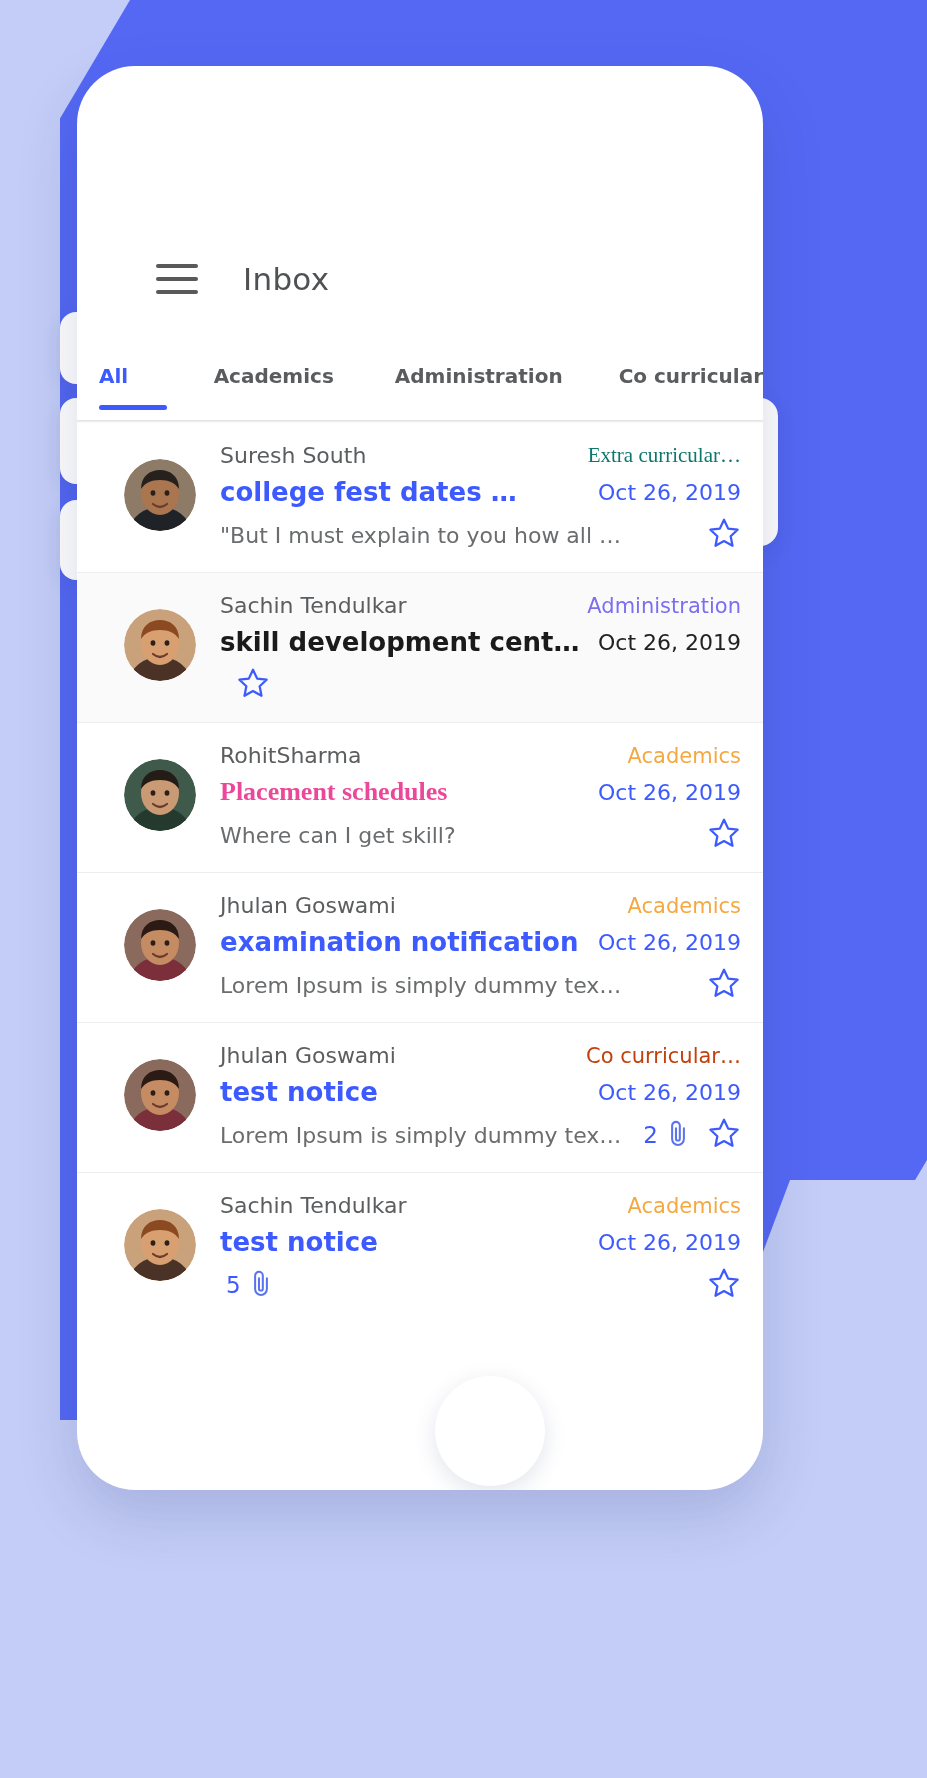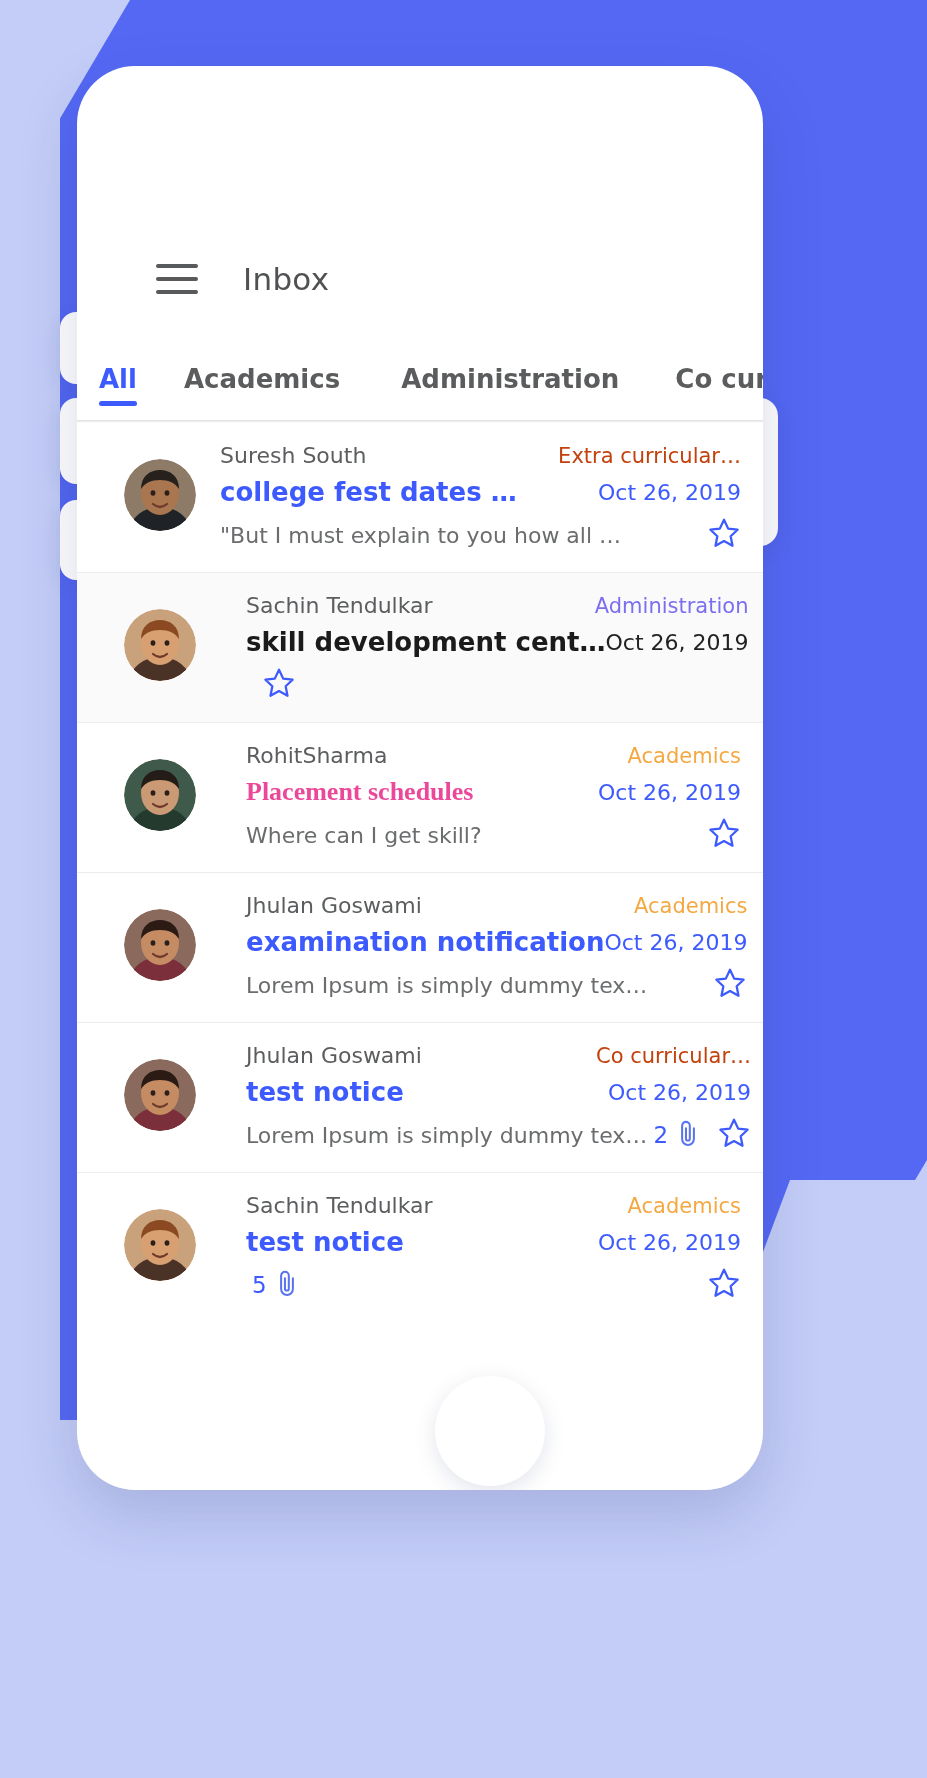--- a/index.html
+++ b/index.html
@@ -29,34 +29,34 @@
   #tab-right-1{left:660px;top:398px;width:118px;height:148px;border-radius:18px;}
 
   
   .appbar{position:absolute;left:0;top:155px;width:809px;height:115px;display:flex;align-items:center;margin-left:32px;}
   .hamburger{margin-left:47px;width:42px;height:30px;display:flex;flex-direction:column;justify-content:space-between;cursor:pointer;}
   .hamburger span{display:block;height:4px;width:42px;background:#58595b;border-radius:2px;}
   .app-title{margin-left:45px;font-size:31px;color:#4f5153;font-weight:400;letter-spacing:.3px;}
 
   
   .tabbar{position:absolute;left:0;top:288px;width:686px;height:68px;display:flex;align-items:flex-start;overflow:hidden;}
-  .tab{font-size:26px;font-weight:bold;color:#5a5c5e;white-space:nowrap;padding:10px 0 12px 0;position:relative;cursor:pointer;}
+  .tab{font-size:20px;font-weight:bold;color:#5a5c5e;white-space:nowrap;padding:10px 0 22px 0;position:relative;cursor:pointer;}
   .tab.active{color:#3d5afe;}
   .tab .underline{position:absolute;left:0;right:0;bottom:0;height:5px;background:#3d5afe;border-radius:3px;}
   #tab0{margin-left:22px;width:82px;text-align:left;}
   #tab1{margin-left:47px;}
   #tab2{margin-left:61px;}
   #tab3{margin-left:56px;}
   .tabs-divider{position:absolute;left:0;top:354px;width:686px;height:3px;background:linear-gradient(to bottom,rgba(0,0,0,.13),rgba(0,0,0,0));}
 
   
   .list{position:absolute;left:0;top:357px;width:686px;height:980px;overflow:hidden;}
   .row{position:relative;display:flex;padding:20px 0 18px 0;box-sizing:border-box;}
   .row.alt{background:#fafafa;}
-  .row + .row{border-top:1px solid #ededed;gap:26px;}
+  .row + .row{border-top:1px solid #ededed;}
   .avatar{width:72px;height:72px;border-radius:50%;margin-left:47px;margin-top:16px;flex:none;overflow:hidden;position:relative;}
   .avatar svg{display:block;width:72px;height:72px;}
   .rowbody{flex:1;margin-left:24px;margin-right:22px;}
   .line{display:flex;align-items:center;justify-content:space-between;}
   .line1{margin-bottom:9px;}
   .line2{margin-bottom:9px;text-align:right;}
   .sender{font-size:22px;color:#5b5d5f;white-space:nowrap;}
   .category{font-size:21px;white-space:nowrap;}
   .subject{font-size:26px;font-weight:bold;color:#3d5afe;white-space:nowrap;overflow:hidden;}
   .date{font-size:22px;color:#3d5afe;white-space:nowrap;}
@@ -136,21 +136,21 @@
               <path d="M17 30c0-13 9-19 19-19s19 6 19 19c-4-6-10-9-19-9s-15 3-19 9z" fill="#26211d"></path>
               <ellipse cx="29" cy="34" rx="2.4" ry="2.8" fill="#2a1f1a"></ellipse>
               <ellipse cx="43" cy="34" rx="2.4" ry="2.8" fill="#2a1f1a"></ellipse>
               <path d="M29 45q7 6 14 0" stroke="#6d3a2c" stroke-width="2.2" fill="none" stroke-linecap="round"></path>
             </g>
           </svg>
         </div>
     <div class="rowbody">
       <div class="line line1">
         <span class="sender">Suresh South</span>
-        <span class="category" style="color: #c2410c;">Extra curricular…</span>
+        <span class="category" style="color: #0f766e; font-family: Liberation Serif, serif;">Extra curricular…</span>
       </div>
       <div class="line line2">
         <span class="subject" style="color: rgb(61, 90, 254);">college fest dates …</span>
         <span class="date" style="color: rgb(61, 90, 254);">Oct 26, 2019</span>
       </div>
       <div class="line line3">
         <span class="preview">"But I must explain to you how all …</span>
 
         <span class="star"><svg width="34" height="34" viewBox="0 0 24 24" fill="none" stroke="#3d5afe" stroke-width="1.6" stroke-linejoin="round">
                 <polygon points="12,2.6 14.95,8.9 21.6,9.7 16.7,14.3 18,21 12,17.7 6,21 7.3,14.3 2.4,9.7 9.05,8.9"></polygon>

